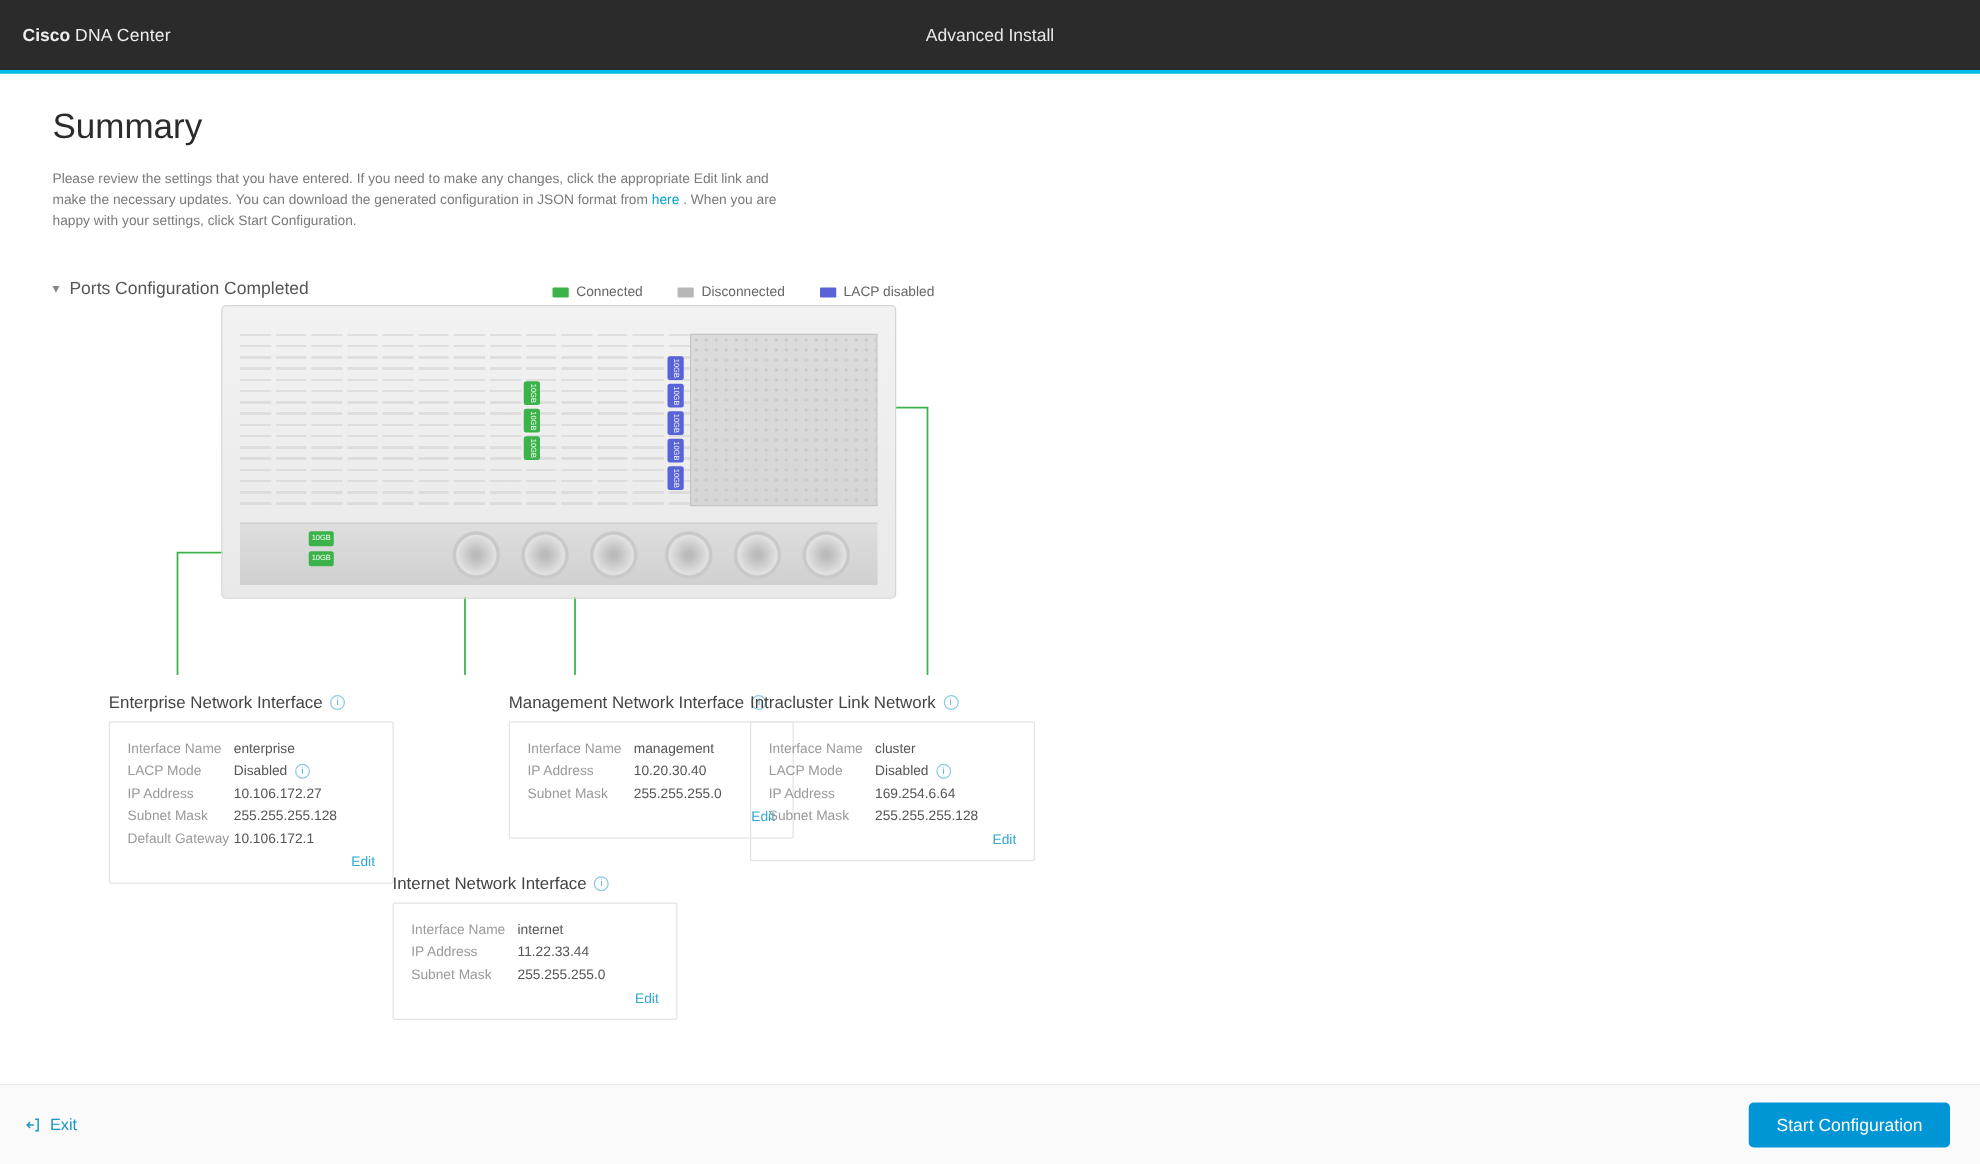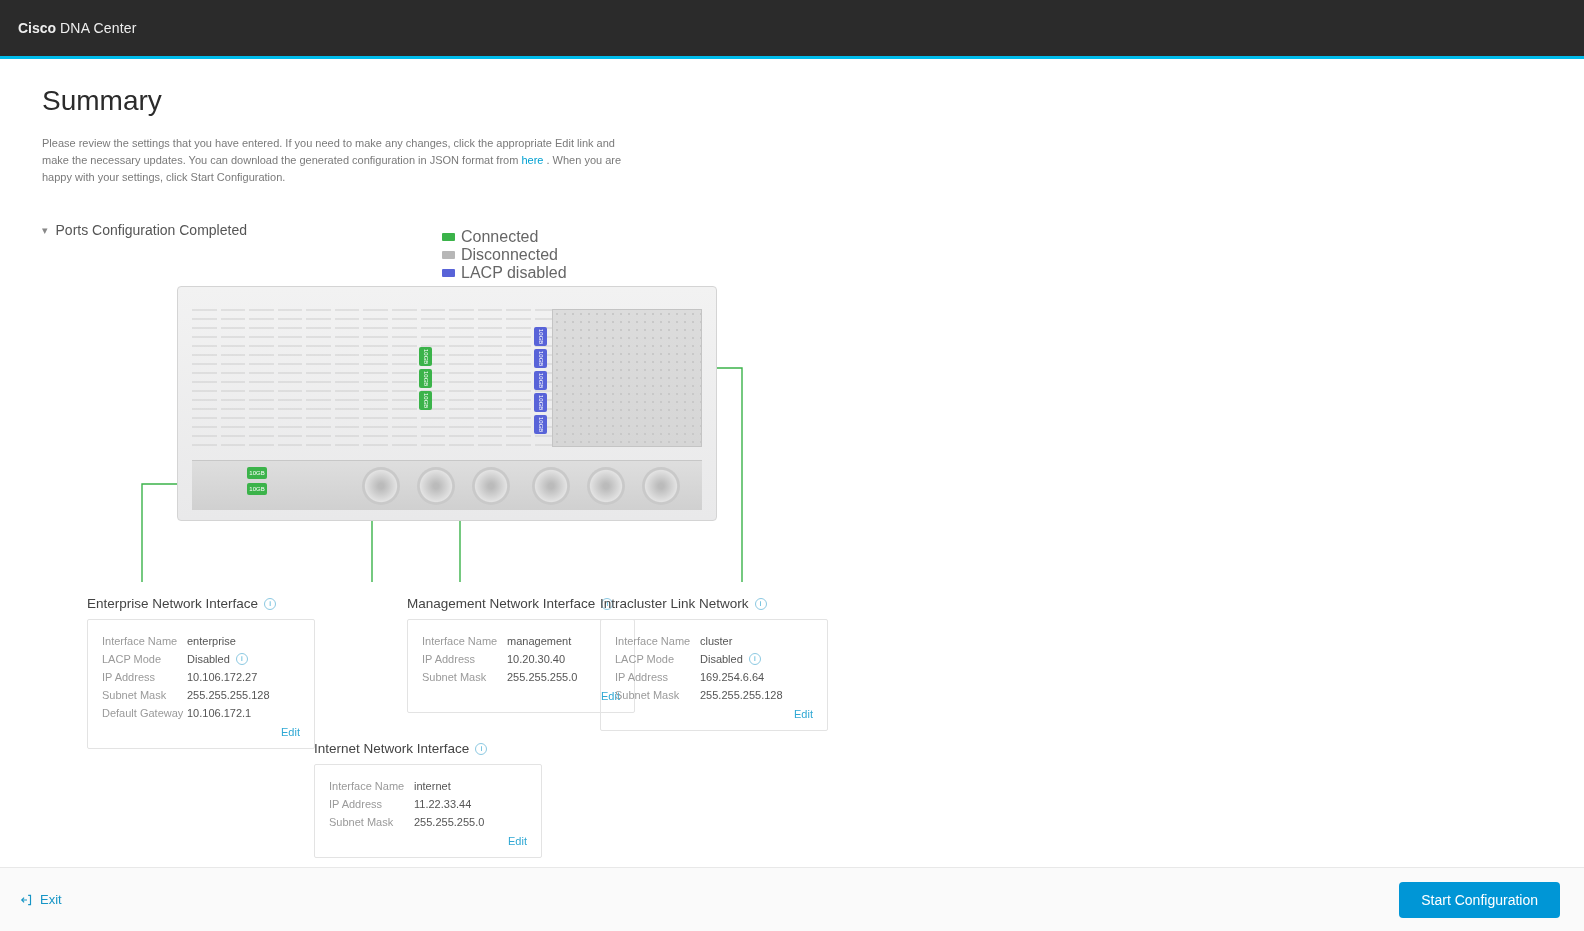--- a/index.html
+++ b/index.html
@@ -43,22 +43,22 @@
   }
   .desc a { color: #00a0d1; text-decoration: none; }
 
   .section-header {
     display: flex; align-items: center; gap: 8px; font-size: 14px; color: #555;
     margin-bottom: 6px;
   }
   .section-header .chev { font-size: 11px; color: #888; }
 
   .legend {
-    display: flex; font-size: 16px; color: #666;
-    margin-left: 400px; margin-top: -16px; margin-bottom: 4px; flex-direction: column;
+    display: flex; gap: 28px; font-size: 11px; color: #666;
+    margin-left: 400px; margin-top: -16px; margin-bottom: 4px;
   }
   .legend .item { display: flex; align-items: center; gap: 6px; }
   .swatch { width: 13px; height: 8px; border-radius: 1px; }
   .sw-green { background: #3bb34a; }
   .sw-grey  { background: #b7b7b7; }
   .sw-blue  { background: #5863d8; }
 
   
   .diagram-wrap {
     position: relative;
@@ -151,20 +151,21 @@
   }
 </style>
 </head>
 <body>
 
 <div class="header">
   <span>
     <span class="brand">Cisco</span>
     <span class="brand-sub">DNA Center</span>
   </span>
+  <span class="center-title">Advanced Install</span>
 </div>
 <div class="accent-bar"></div>
 
 <div class="content">
   <h1 class="page-title">Summary</h1>
 
   <p class="desc">
     <span>Please review the settings that you have entered. If you need to make any changes, click the appropriate Edit link and make the necessary updates. You can download the generated configuration in JSON format from </span>
     <a href="#">here</a>
     <span>. When you are happy with your settings, click Start Configuration.</span>

